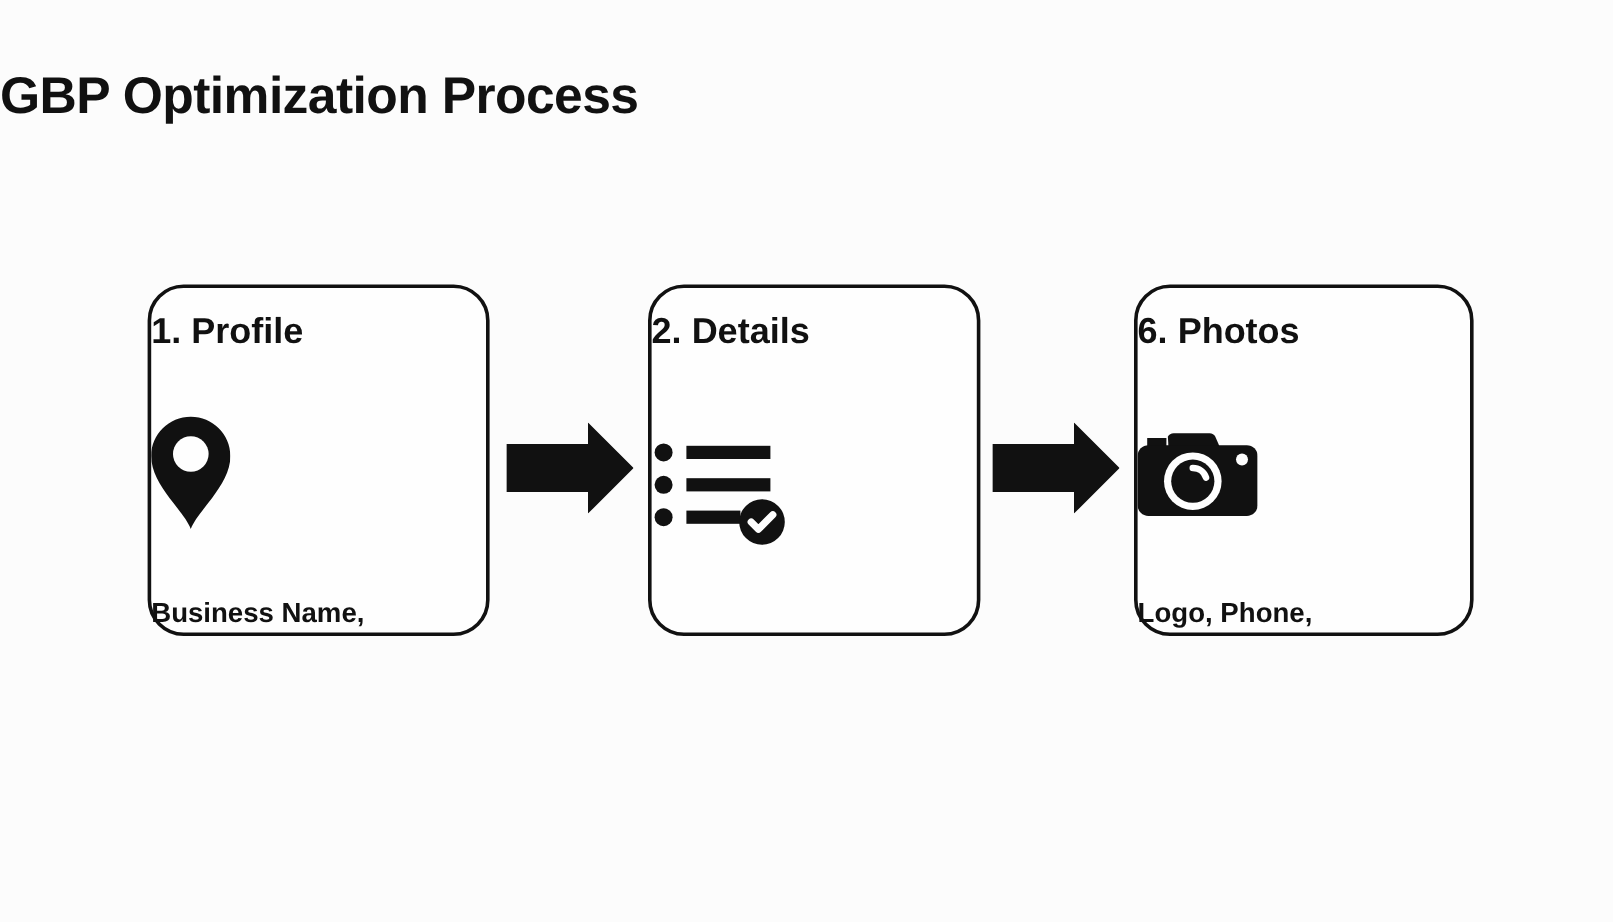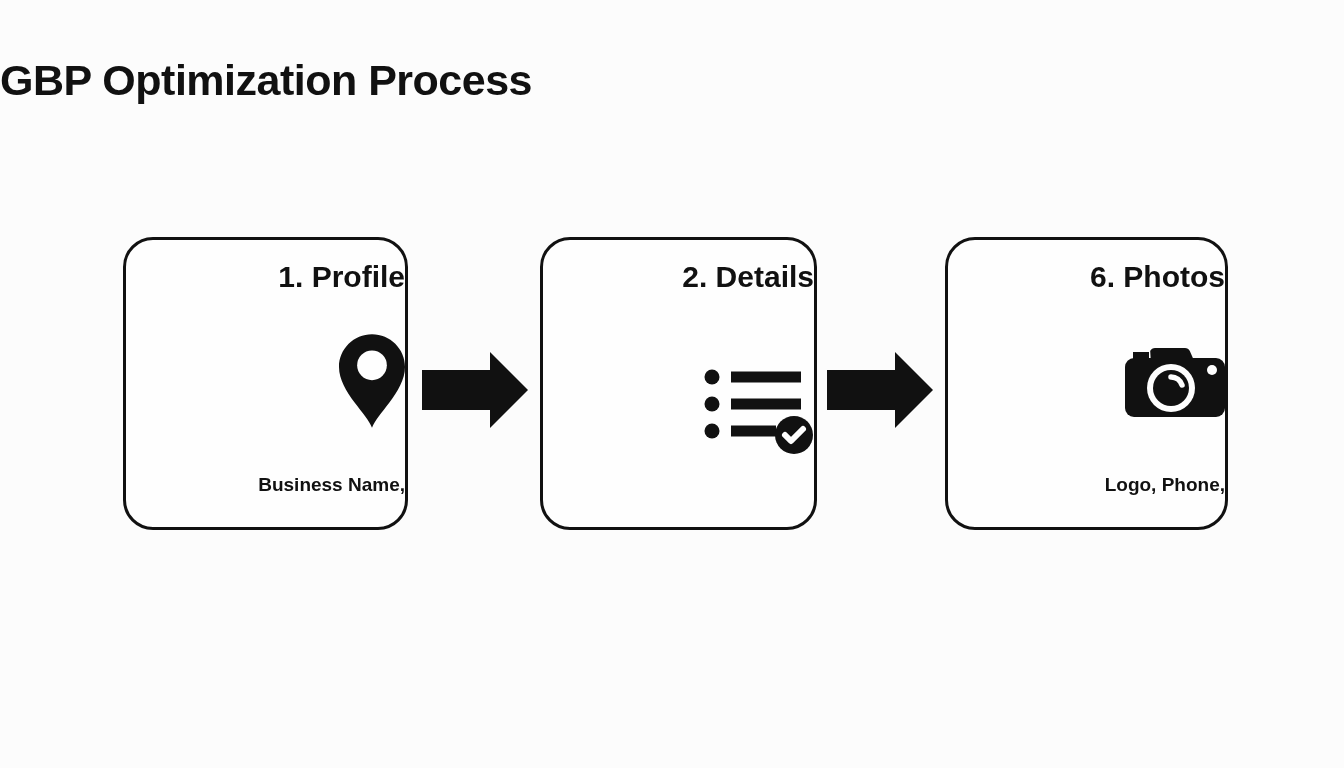--- a/index.html
+++ b/index.html
@@ -29,41 +29,39 @@
   .step-box {
     position: absolute;
     top: 237px;
     height: 293px;
     background: #fefefe;
     border: 3px solid #111111;
     border-radius: 30px;
     box-sizing: border-box;
     display: flex;
     flex-direction: column;
-    align-items: flex-end;
-    padding-left: 12px;
+    align-items: flex-start;
   }
   .box-1 { left: 123px; width: 285px; }
   .box-2 { left: 540px; width: 277px; }
   .box-3 { left: 945px; width: 283px; }
   .step-heading {
     margin-top: 20px;
     font-size: 30px;
     font-weight: bold;
     text-align: center;
   }
   .step-icon-wrap {
     flex: 1;
     display: flex;
     align-items: center;
     justify-content: center;
   }
   .step-caption {
-    margin-bottom: 26px;
-    font-size: 19px;
+    font-size: 23px;
     font-weight: bold;
     line-height: 33px;
     text-align: center;
   }
   .arrow {
     position: absolute;
     top: 352px;
     width: 106px;
     height: 76px;
   }

